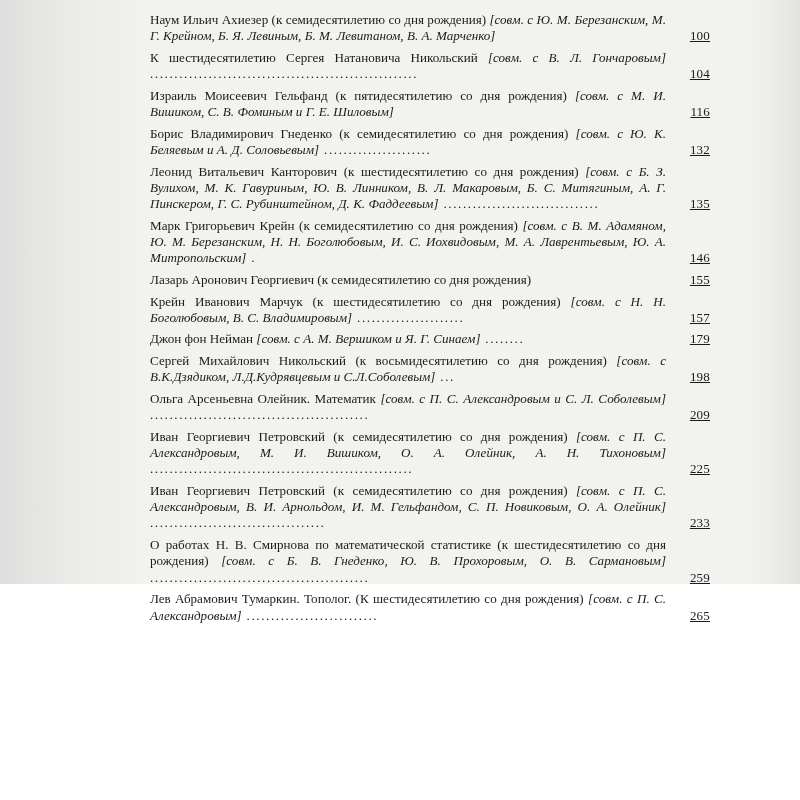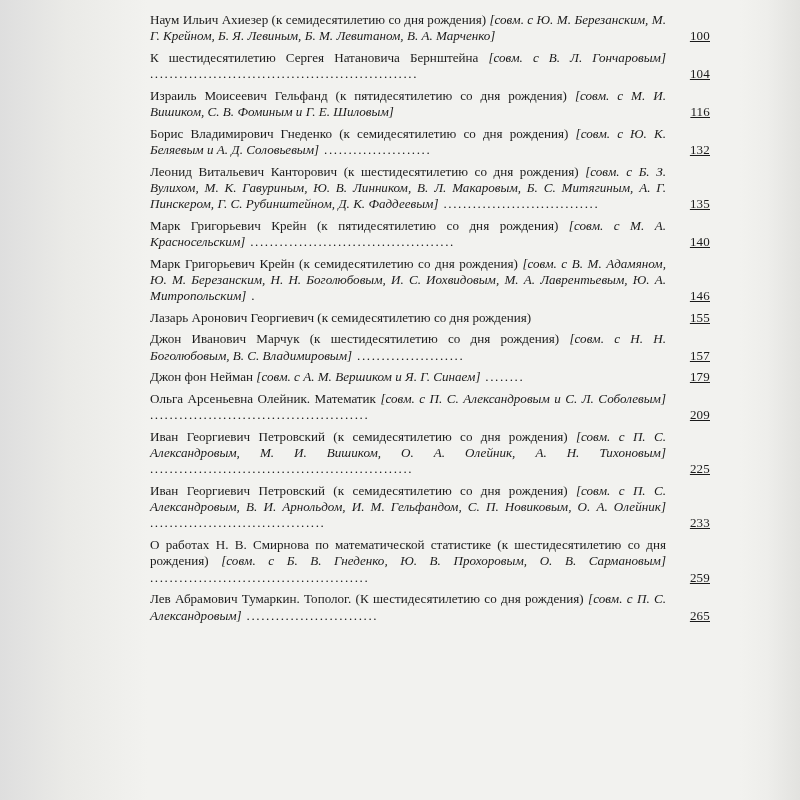--- a/index.html
+++ b/index.html
@@ -10,21 +10,21 @@
     width: 800px;
     height: 800px;
     background: #ffffff;
     font-family: "Liberation Serif", "DejaVu Serif", serif;
     color: #1b1b1b;
     overflow: hidden;
   }
   .page {
     position: relative;
     width: 800px;
-    height: 800px;
+    height: 584px;
     background: #f2f2ef;
     box-sizing: border-box;
   }
   
   .page::before {
     content: "";
     position: absolute;
     left: 0; top: 0; bottom: 0;
     width: 148px;
     background: linear-gradient(to right, #dedede 0%, #eaeae7 45%, #f2f2ef 100%);
@@ -87,66 +87,66 @@
 <div class="page">
   <div class="content">
     <ul class="toc">
 
       <li class="entry">
         <span class="entry-text"><span>Наум Ильич Ахиезер (к семидесятилетию со дня рождения) </span><span class="it">[совм. с Ю. М. Березанским, М. Г. Крейном, Б. Я. Левиным, Б. М. Левитаном, В. А. Марченко]</span><span class="dots"> </span></span>
         <span class="entry-page">100</span>
       </li>
 
       <li class="entry">
-        <span class="entry-text"><span>К шестидесятилетию Сергея Натановича Бернштейна </span><span class="it">[совм. с В. Л. Гончаровым]</span><span class="dots"> .......................................................</span></span>
+        <span class="entry-text"><span>К шестидесятилетию Сергея Натановича Никольский </span><span class="it">[совм. с В. Л. Гончаровым]</span><span class="dots"> .......................................................</span></span>
         <span class="entry-page">104</span>
       </li>
 
 
       <li class="entry">
         <span class="entry-text"><span>Израиль Моисеевич Гельфанд (к пятидесятилетию со дня рождения) </span><span class="it">[совм. с М. И. Вишиком, С. В. Фоминым и Г. Е. Шиловым]</span><span class="dots"> </span></span>
         <span class="entry-page">116</span>
       </li>
 
       <li class="entry">
         <span class="entry-text"><span>Борис Владимирович Гнеденко (к семидесятилетию со дня рождения) </span><span class="it">[совм. с Ю. К. Беляевым и А. Д. Соловьевым]</span><span class="dots"> ......................</span></span>
         <span class="entry-page">132</span>
       </li>
 
       <li class="entry">
         <span class="entry-text"><span>Леонид Витальевич Канторович (к шестидесятилетию со дня рождения) </span><span class="it">[совм. с Б. З. Вулихом, М. К. Гавуриным, Ю. В. Линником, В. Л. Макаровым, Б. С. Митягиным, А. Г. Пинскером, Г. С. Рубинштейном, Д. К. Фаддеевым]</span><span class="dots"> ................................</span></span>
         <span class="entry-page">135</span>
       </li>
 
-      <li class="entry">
-        <span class="entry-text"><span>Марк Григорьевич Крейн (к пятидесятилетию со дня рождения) </span><span class="it">[совм. с М. А. Красносельским]</span><span class="dots"> ..........................................</span></span>
-        <span class="entry-page">140</span>
-      </li>
 
       <li class="entry">
         <span class="entry-text"><span>Марк Григорьевич Крейн (к семидесятилетию со дня рождения) </span><span class="it">[совм. с В. М. Адамяном, Ю. М. Березанским, Н. Н. Боголюбовым, И. С. Иохвидовым, М. А. Лаврентьевым, Ю. А. Митропольским]</span><span class="dots"> .</span></span>
         <span class="entry-page">146</span>
       </li>
 
       <li class="entry">
         <span class="entry-text"><span>Лазарь Аронович Георгиевич (к семидесятилетию со дня рождения) </span><span class="it"></span><span class="dots"></span></span>
         <span class="entry-page">155</span>
       </li>
 
       <li class="entry">
-        <span class="entry-text"><span>Джон Иванович Марчук (к шестидесятилетию со дня рождения) </span><span class="it">[совм. с Н. Н. Боголюбовым, В. С. Владимировым]</span><span class="dots"> ......................</span></span>
+        <span class="entry-text"><span>Крейн Иванович Марчук (к шестидесятилетию со дня рождения) </span><span class="it">[совм. с Н. Н. Боголюбовым, В. С. Владимировым]</span><span class="dots"> ......................</span></span>
         <span class="entry-page">157</span>
       </li>
 
 
       <li class="entry">
         <span class="entry-text"><span>Джон фон Нейман </span><span class="it">[совм. с А. М. Вершиком и Я. Г. Синаем]</span><span class="dots"> ........</span></span>
         <span class="entry-page">179</span>
       </li>
 
+      <li class="entry">
+        <span class="entry-text"><span>Сергей Михайлович Никольский (к восьмидесятилетию со дня рождения) </span><span class="it">[совм. с В.К.Дзядиком, Л.Д.Кудрявцевым и С.Л.Соболевым]</span><span class="dots"> ...</span></span>
+        <span class="entry-page">198</span>
+      </li>
 
       <li class="entry">
         <span class="entry-text"><span>Ольга Арсеньевна Олейник. Математик </span><span class="it">[совм. с П. С. Александровым и С. Л. Соболевым]</span><span class="dots"> .............................................</span></span>
         <span class="entry-page">209</span>
       </li>
 
 
       <li class="entry">
         <span class="entry-text"><span>Иван Георгиевич Петровский (к семидесятилетию со дня рождения) </span><span class="it">[совм. с П. С. Александровым, М. И. Вишиком, О. А. Олейник, А. Н. Тихоновым]</span><span class="dots"> ......................................................</span></span>
         <span class="entry-page">225</span>

